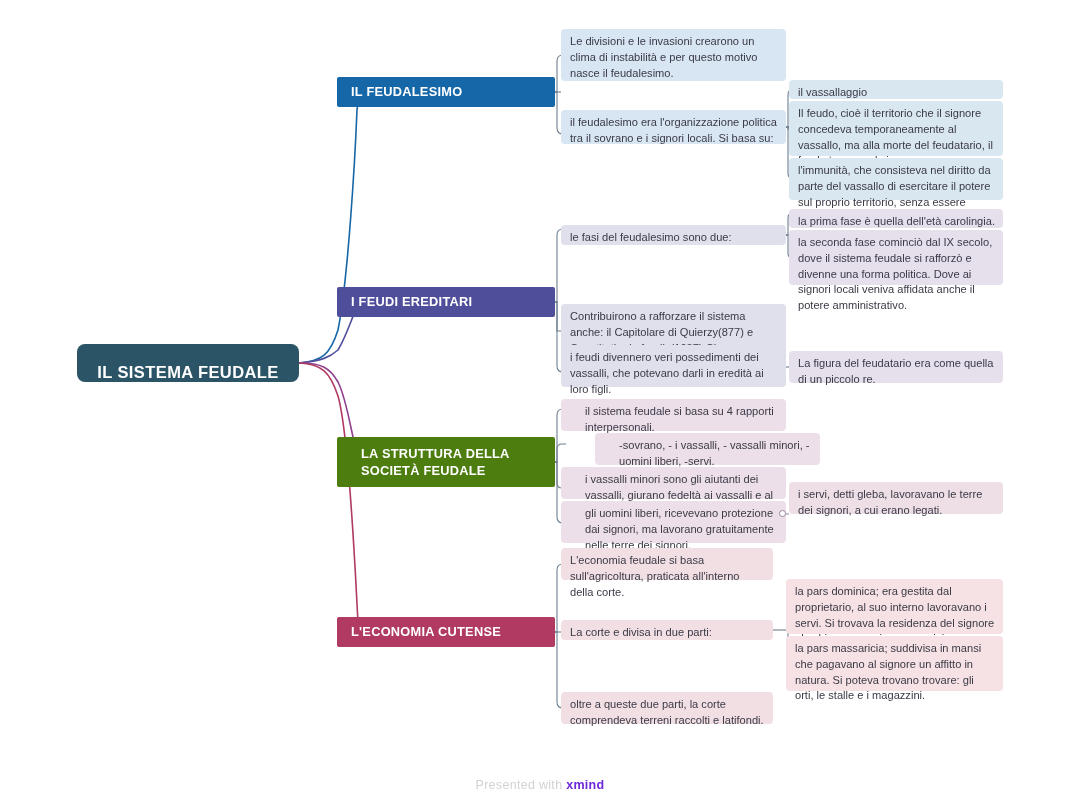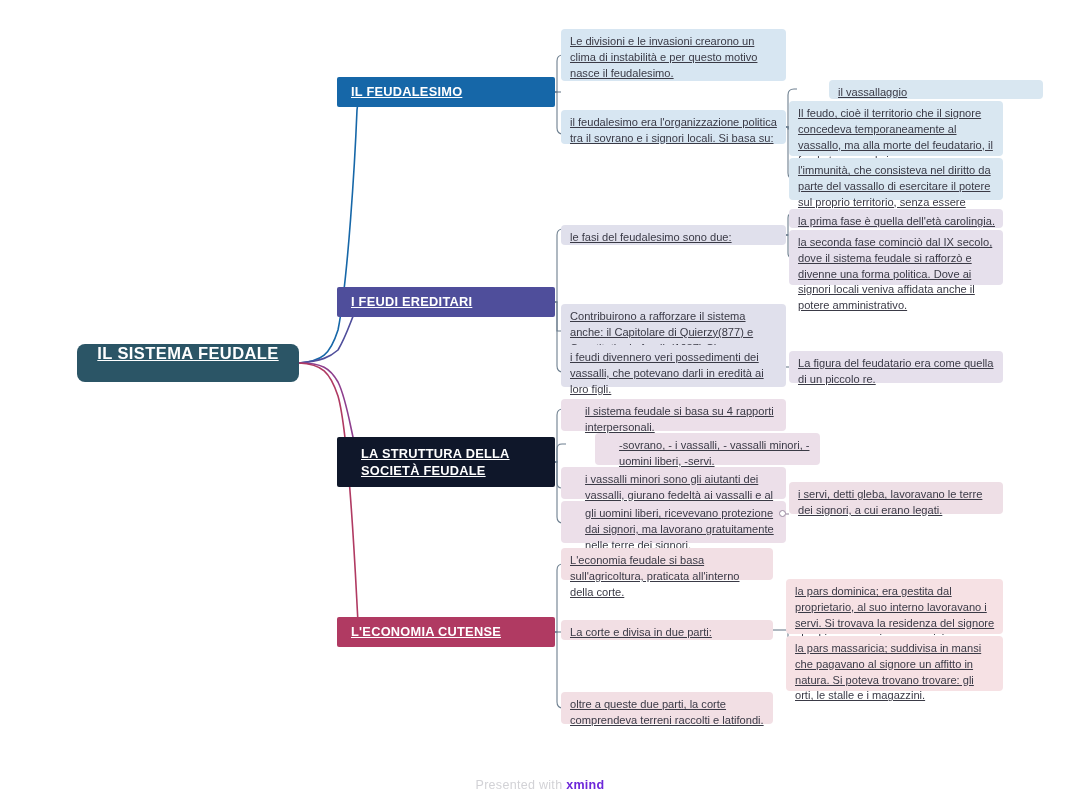--- a/index.html
+++ b/index.html
@@ -24,33 +24,32 @@
     left: 0;
     top: 0;
     width: 1080px;
     height: 806px;
     pointer-events: none;
   }
 
   .node {
     position: absolute;
     box-sizing: border-box;
-    text-decoration: underline;
   }
 
   
   .root {
     left: 77px;
     top: 344px;
     width: 222px;
     height: 38px;
     background: #2b5566;
     border-radius: 8px;
     display: flex;
-    align-items: flex-start;
+    align-items: flex-end;
     justify-content: center;
     color: #ffffff;
     font-size: 16.5px;
     font-weight: bold;
     letter-spacing: 0.4px;
   }
 
   
   .topic {
     border-radius: 2px;
@@ -84,21 +83,21 @@
   .t-indigo { background: #e0e0ec; }
   .t-violet { background: #e6e0ec; }
   .t-purple { background: #ecdfe9; padding-left: 24px; }
   .t-plum   { background: #eedfe6; }
   .t-rose   { background: #f2dfe4; }
   .t-pink   { background: #f6e1e4; }
 
   
   .n1a { left: 561px; top: 29px;  width: 225px; height: 52px; }
   .n1b { left: 561px; top: 110px; width: 225px; height: 34px; }
-  .n1b1 { left: 789px; top: 80px;  width: 214px; height: 19px; margin-left: 40px; }
+  .n1b1 { left: 789px; top: 80px;  width: 214px; height: 19px; }
   .n1b2 { left: 789px; top: 101px; width: 214px; height: 55px; }
   .n1b3 { left: 789px; top: 158px; width: 214px; height: 42px; }
 
   
   .n2a { left: 561px; top: 225px; width: 225px; height: 20px; }
   .n2b { left: 561px; top: 304px; width: 225px; height: 55px; }
   .n2c { left: 561px; top: 345px; width: 225px; height: 42px; }
   .n2a1 { left: 789px; top: 209px; width: 214px; height: 19px; }
   .n2a2 { left: 789px; top: 230px; width: 214px; height: 55px; }
   .n2c1 { left: 789px; top: 351px; width: 214px; height: 32px; }
@@ -238,21 +237,21 @@
   <div class="node note t-violet n2a1">
     <span>la prima fase è quella dell'età carolingia.</span>
   </div>
   <div class="node note t-violet n2a2">
     <span>la seconda fase cominciò dal IX secolo, dove il sistema feudale si rafforzò e divenne una forma politica. Dove ai signori locali veniva affidata anche il potere amministrativo.</span>
   </div>
   <div class="node note t-violet n2c1">
     <span>La figura del feudatario era come quella di un piccolo re.</span>
   </div>
 
-  <div class="node topic topic-3" style="background: #0f172a; padding-left: 24px;">
+  <div class="node topic topic-3" style="background: #4d7c0f; padding-left: 24px;">
     <span>LA STRUTTURA DELLA SOCIETÀ FEUDALE</span>
   </div>
 
   <div class="node note t-purple n3a">
     <span>il sistema feudale si basa su 4 rapporti interpersonali.</span>
   </div>
   <div class="node note t-purple n3b">
     <span>-sovrano, - i vassalli, - vassalli minori, - uomini liberi, -servi.</span>
   </div>
   <div class="node note t-purple n3c">

